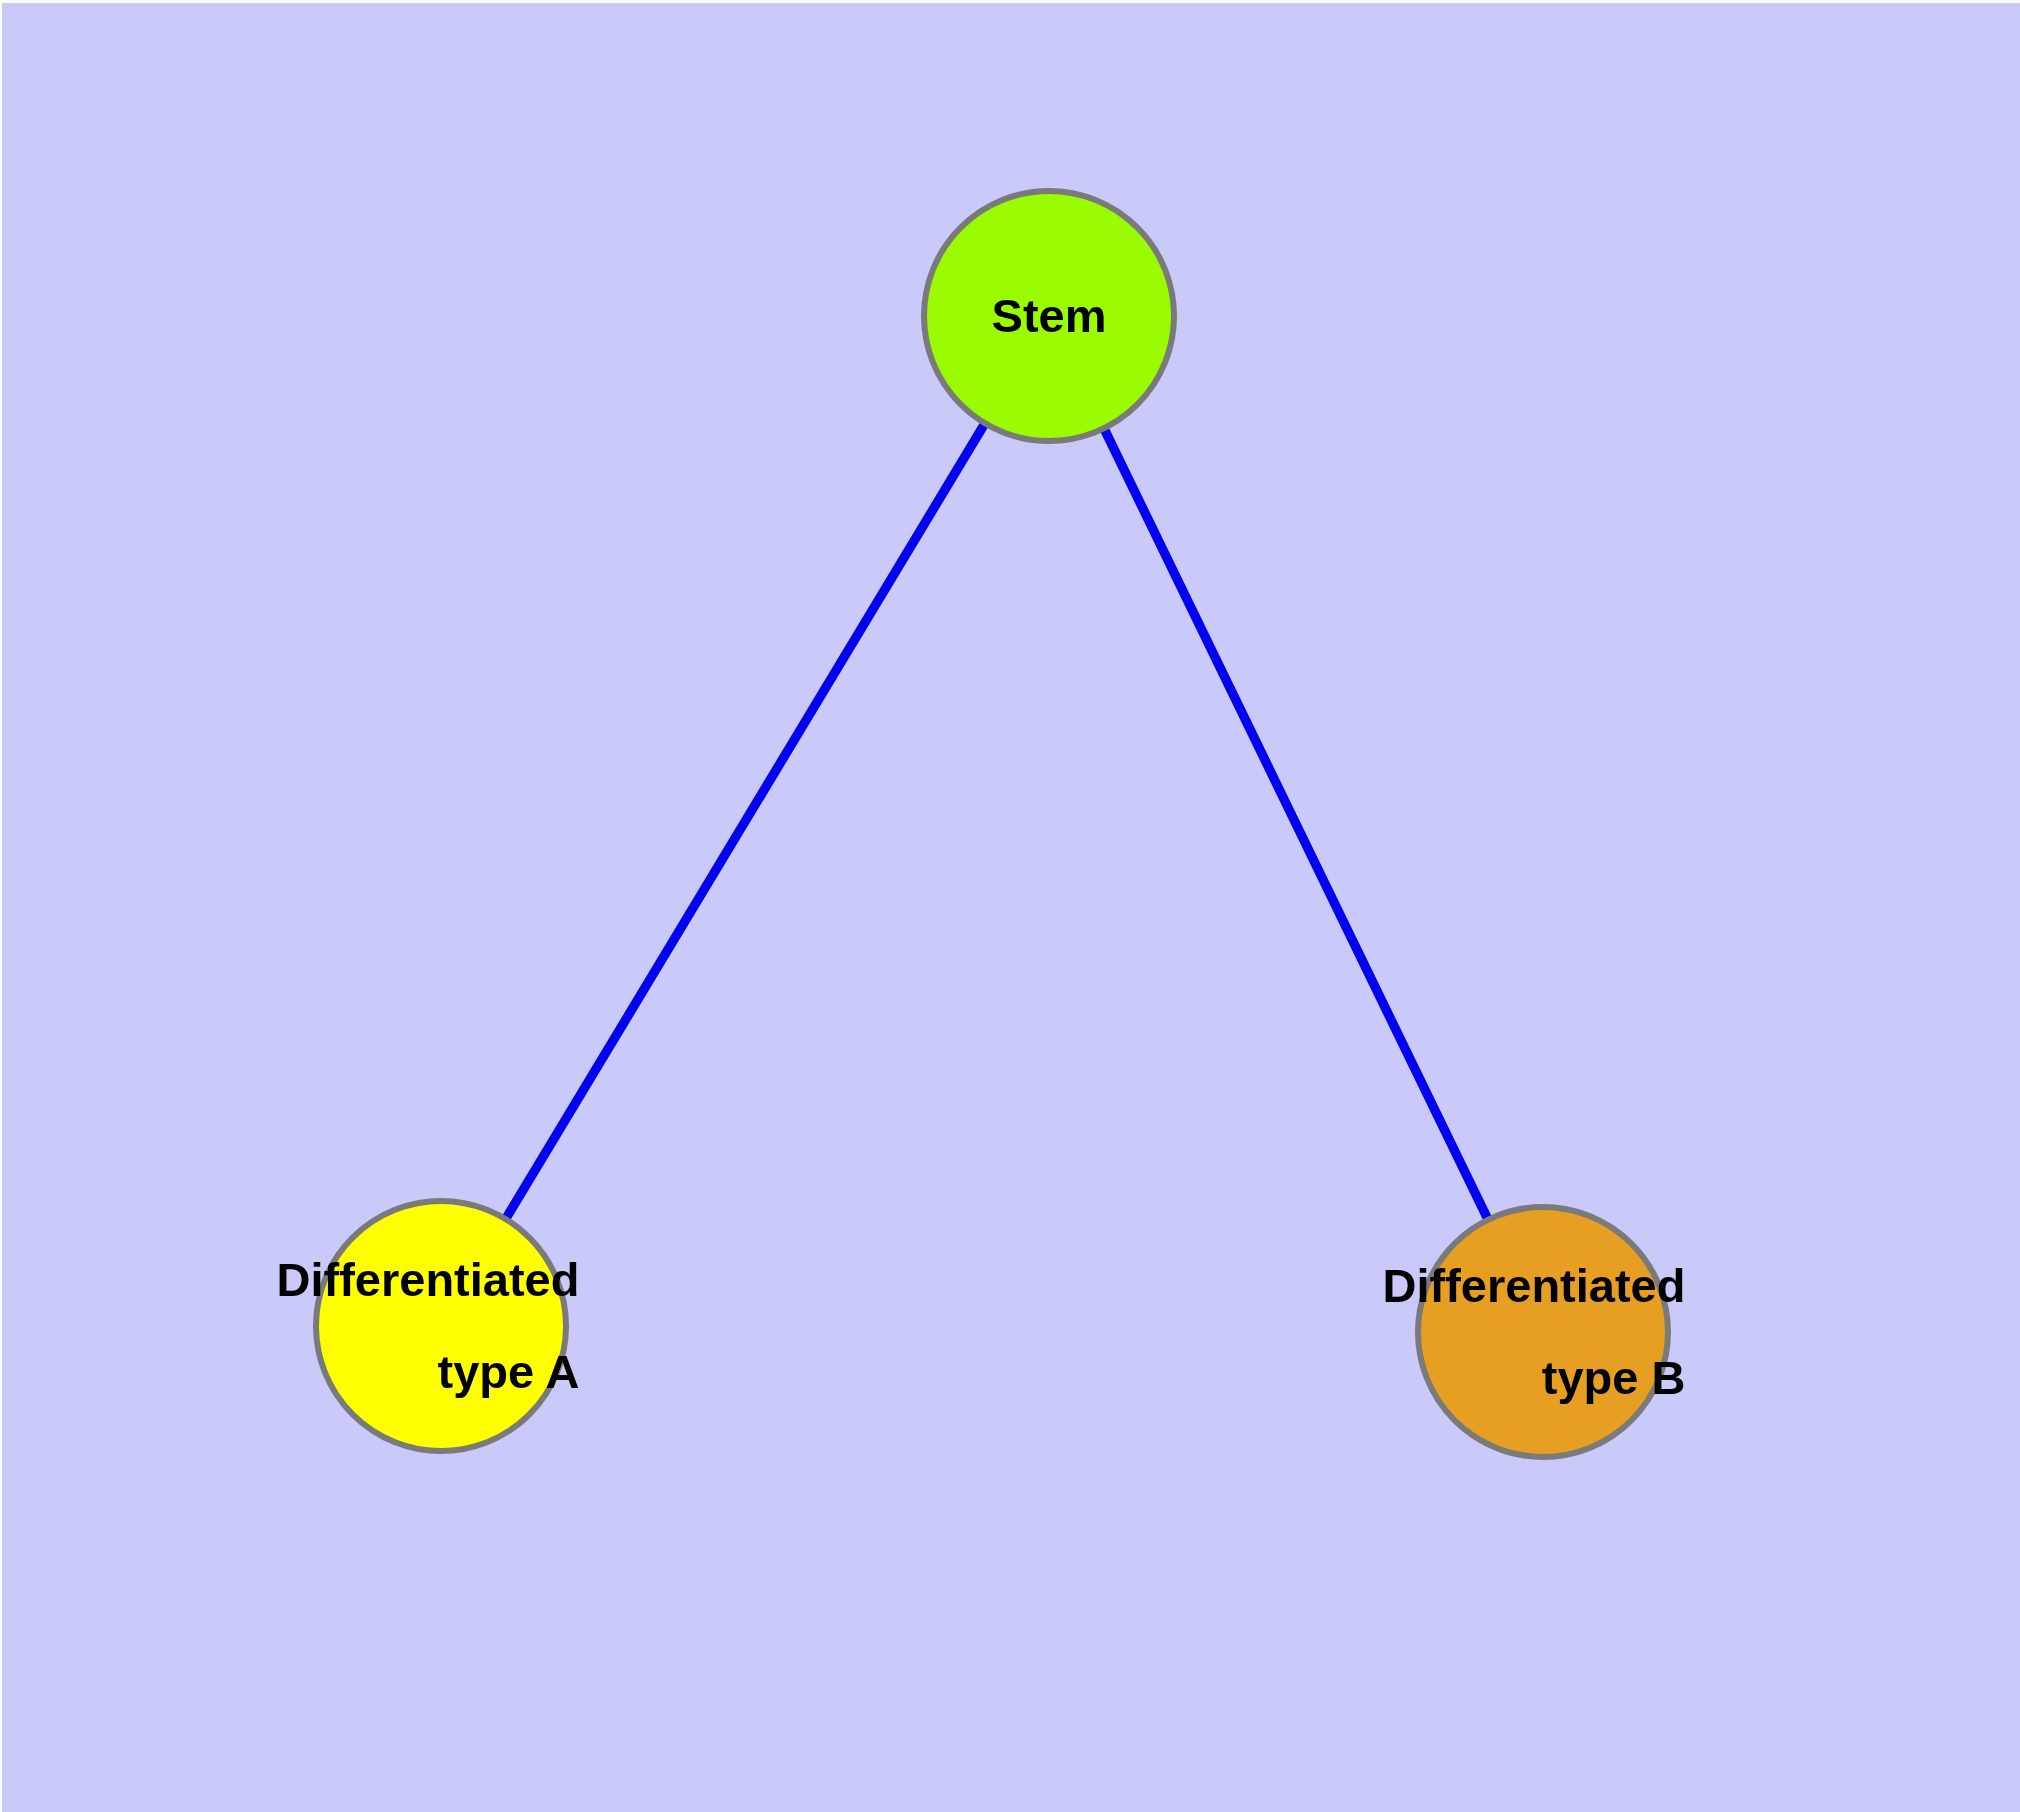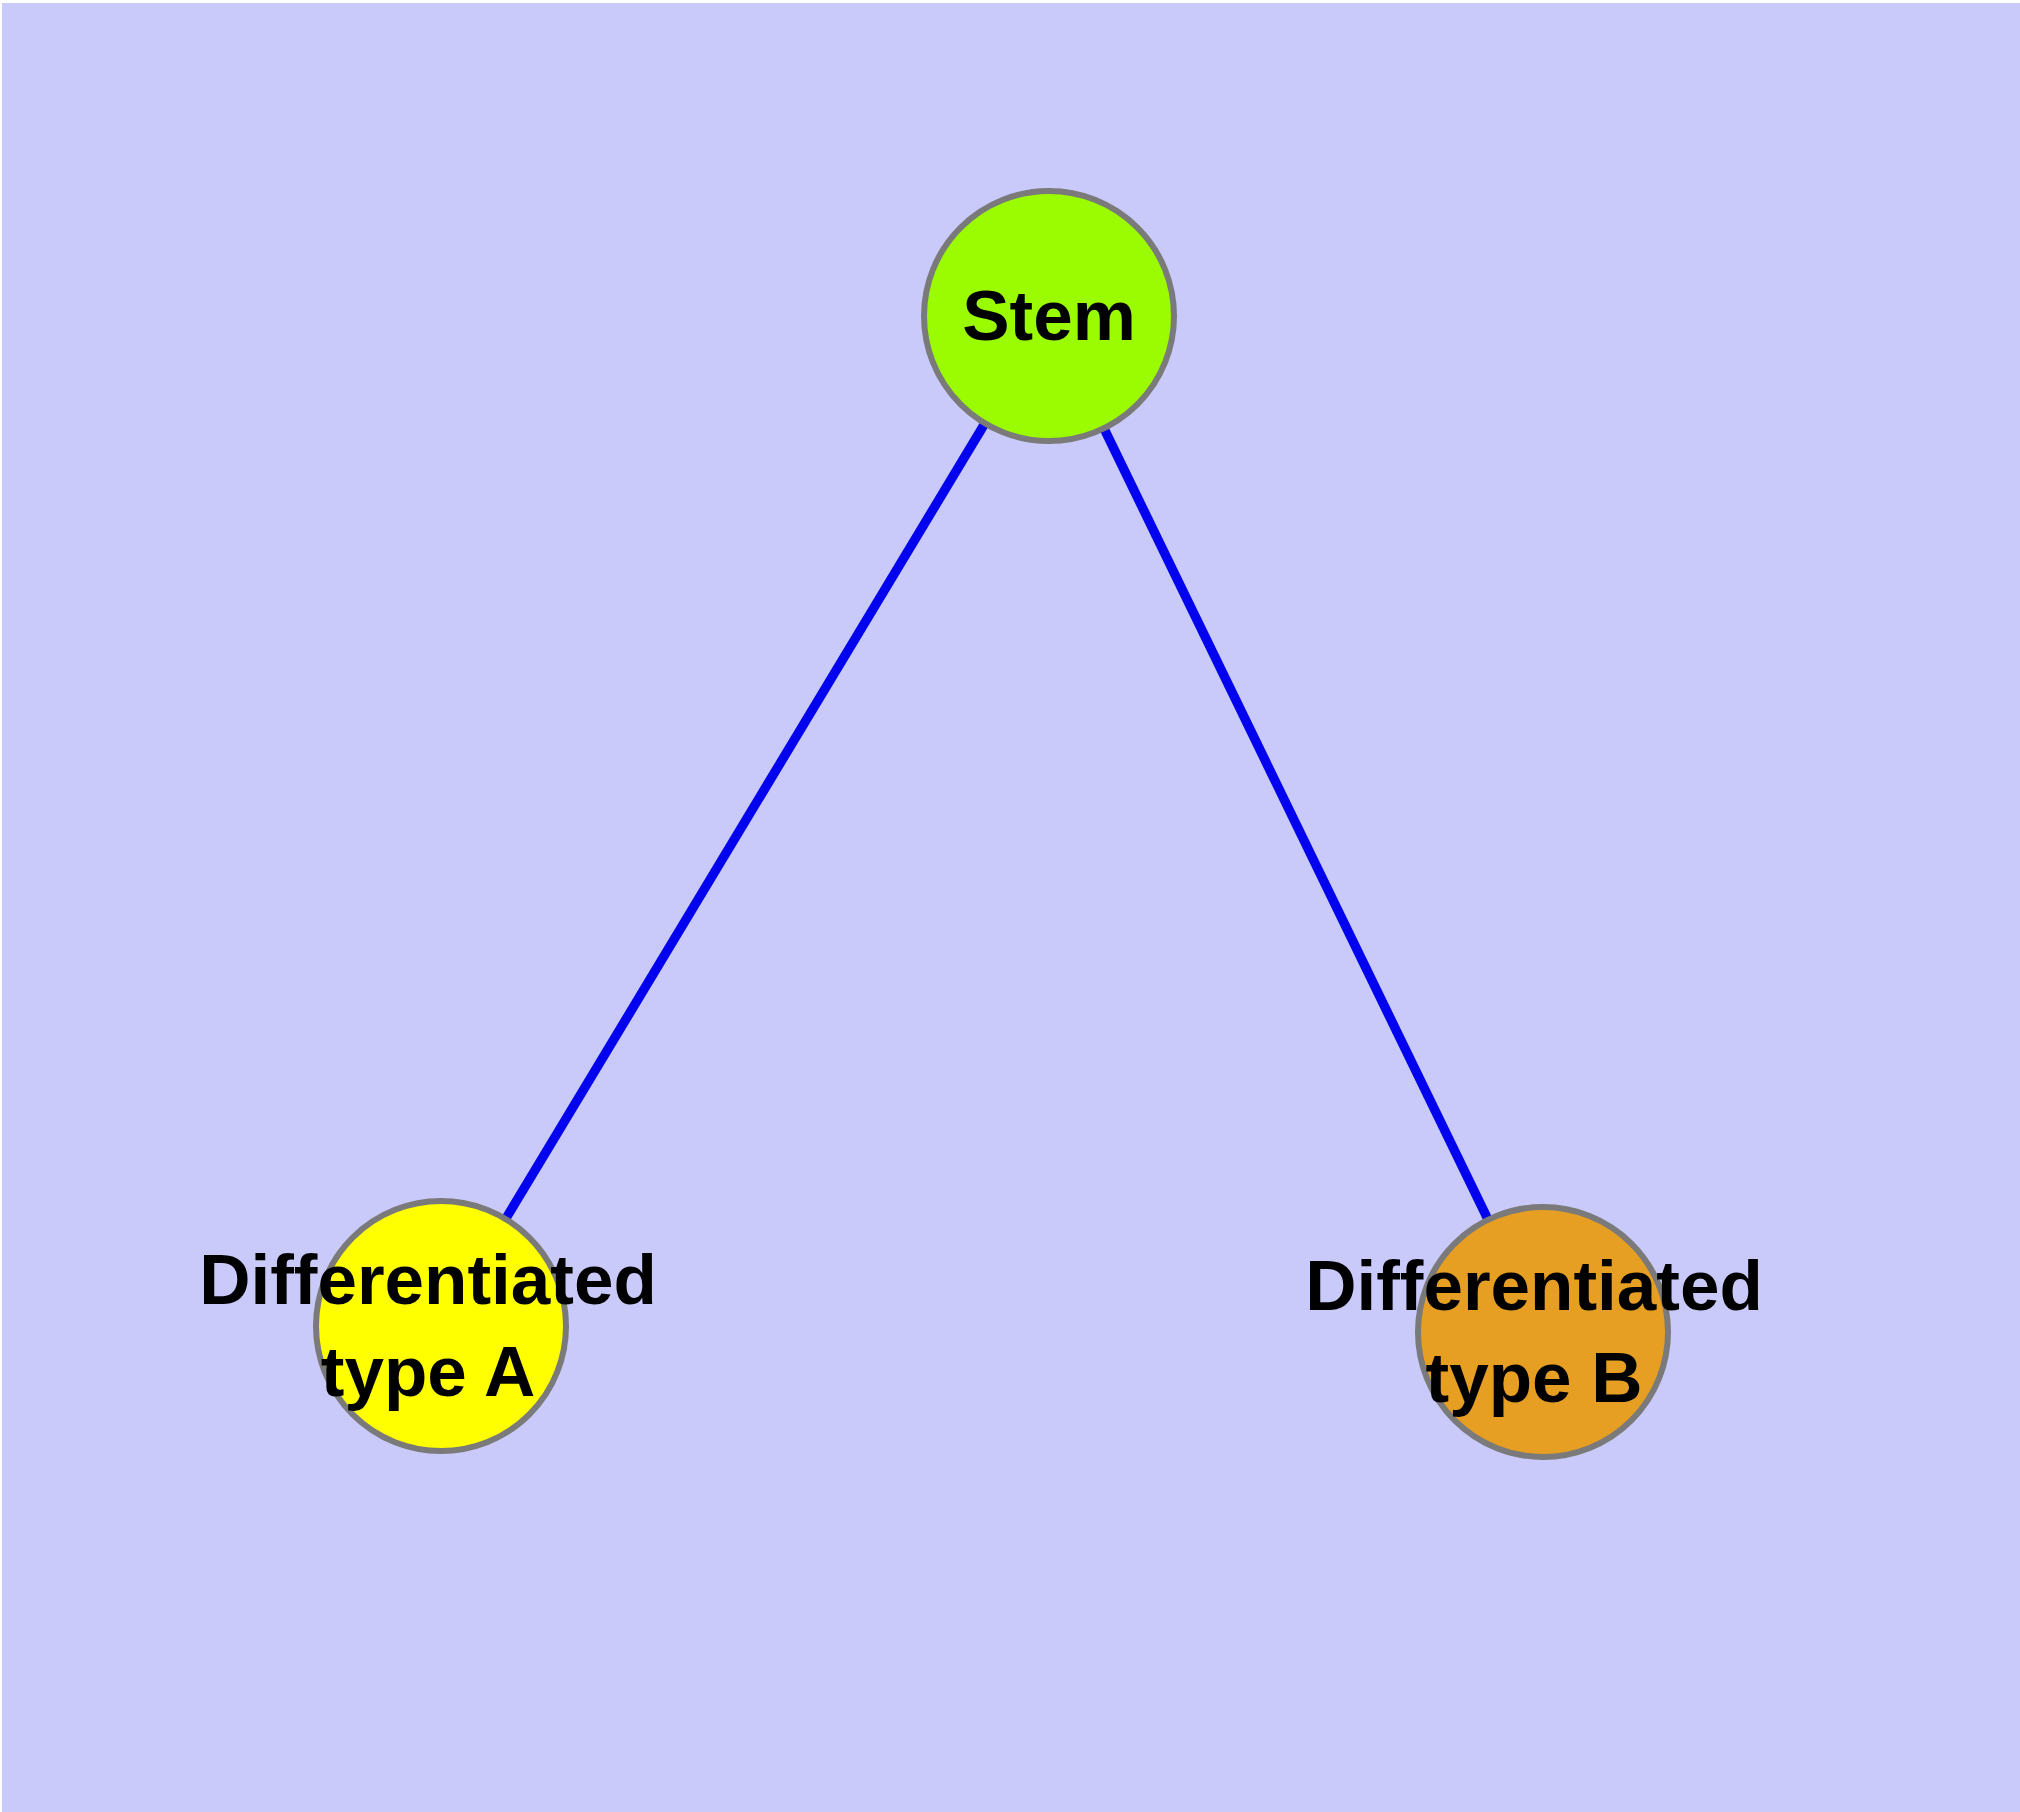--- a/index.html
+++ b/index.html
@@ -31,26 +31,26 @@
   }
   .node {
     position: absolute;
     box-sizing: border-box;
     border-radius: 50%;
   }
   .node-label {
     position: absolute;
     transform: translate(-50%, -50%);
     font-weight: bold;
-    font-size: 71px;
+    font-size: 47px;
     line-height: 92px;
     letter-spacing: 0;
     color: #000000;
     white-space: pre-line;
-    text-align: center;
+    text-align: right;
   }
 </style>
 </head>
 <body style="background: rgb(255, 255, 255);">
 
 <div class="stage">
   <div class="plot-bg" style="background: rgb(201, 201, 250);"></div>
   <svg class="edge-layer" width="2021" height="1812" viewBox="0 0 2384 2138" xmlns="http://www.w3.org/2000/svg">
       <line x1="1238" y1="373" x2="520" y2="1565" stroke="#0202EE" stroke-width="11"></line>
       <line x1="1238" y1="373" x2="1820" y2="1572" stroke="#0202EE" stroke-width="11"></line>

